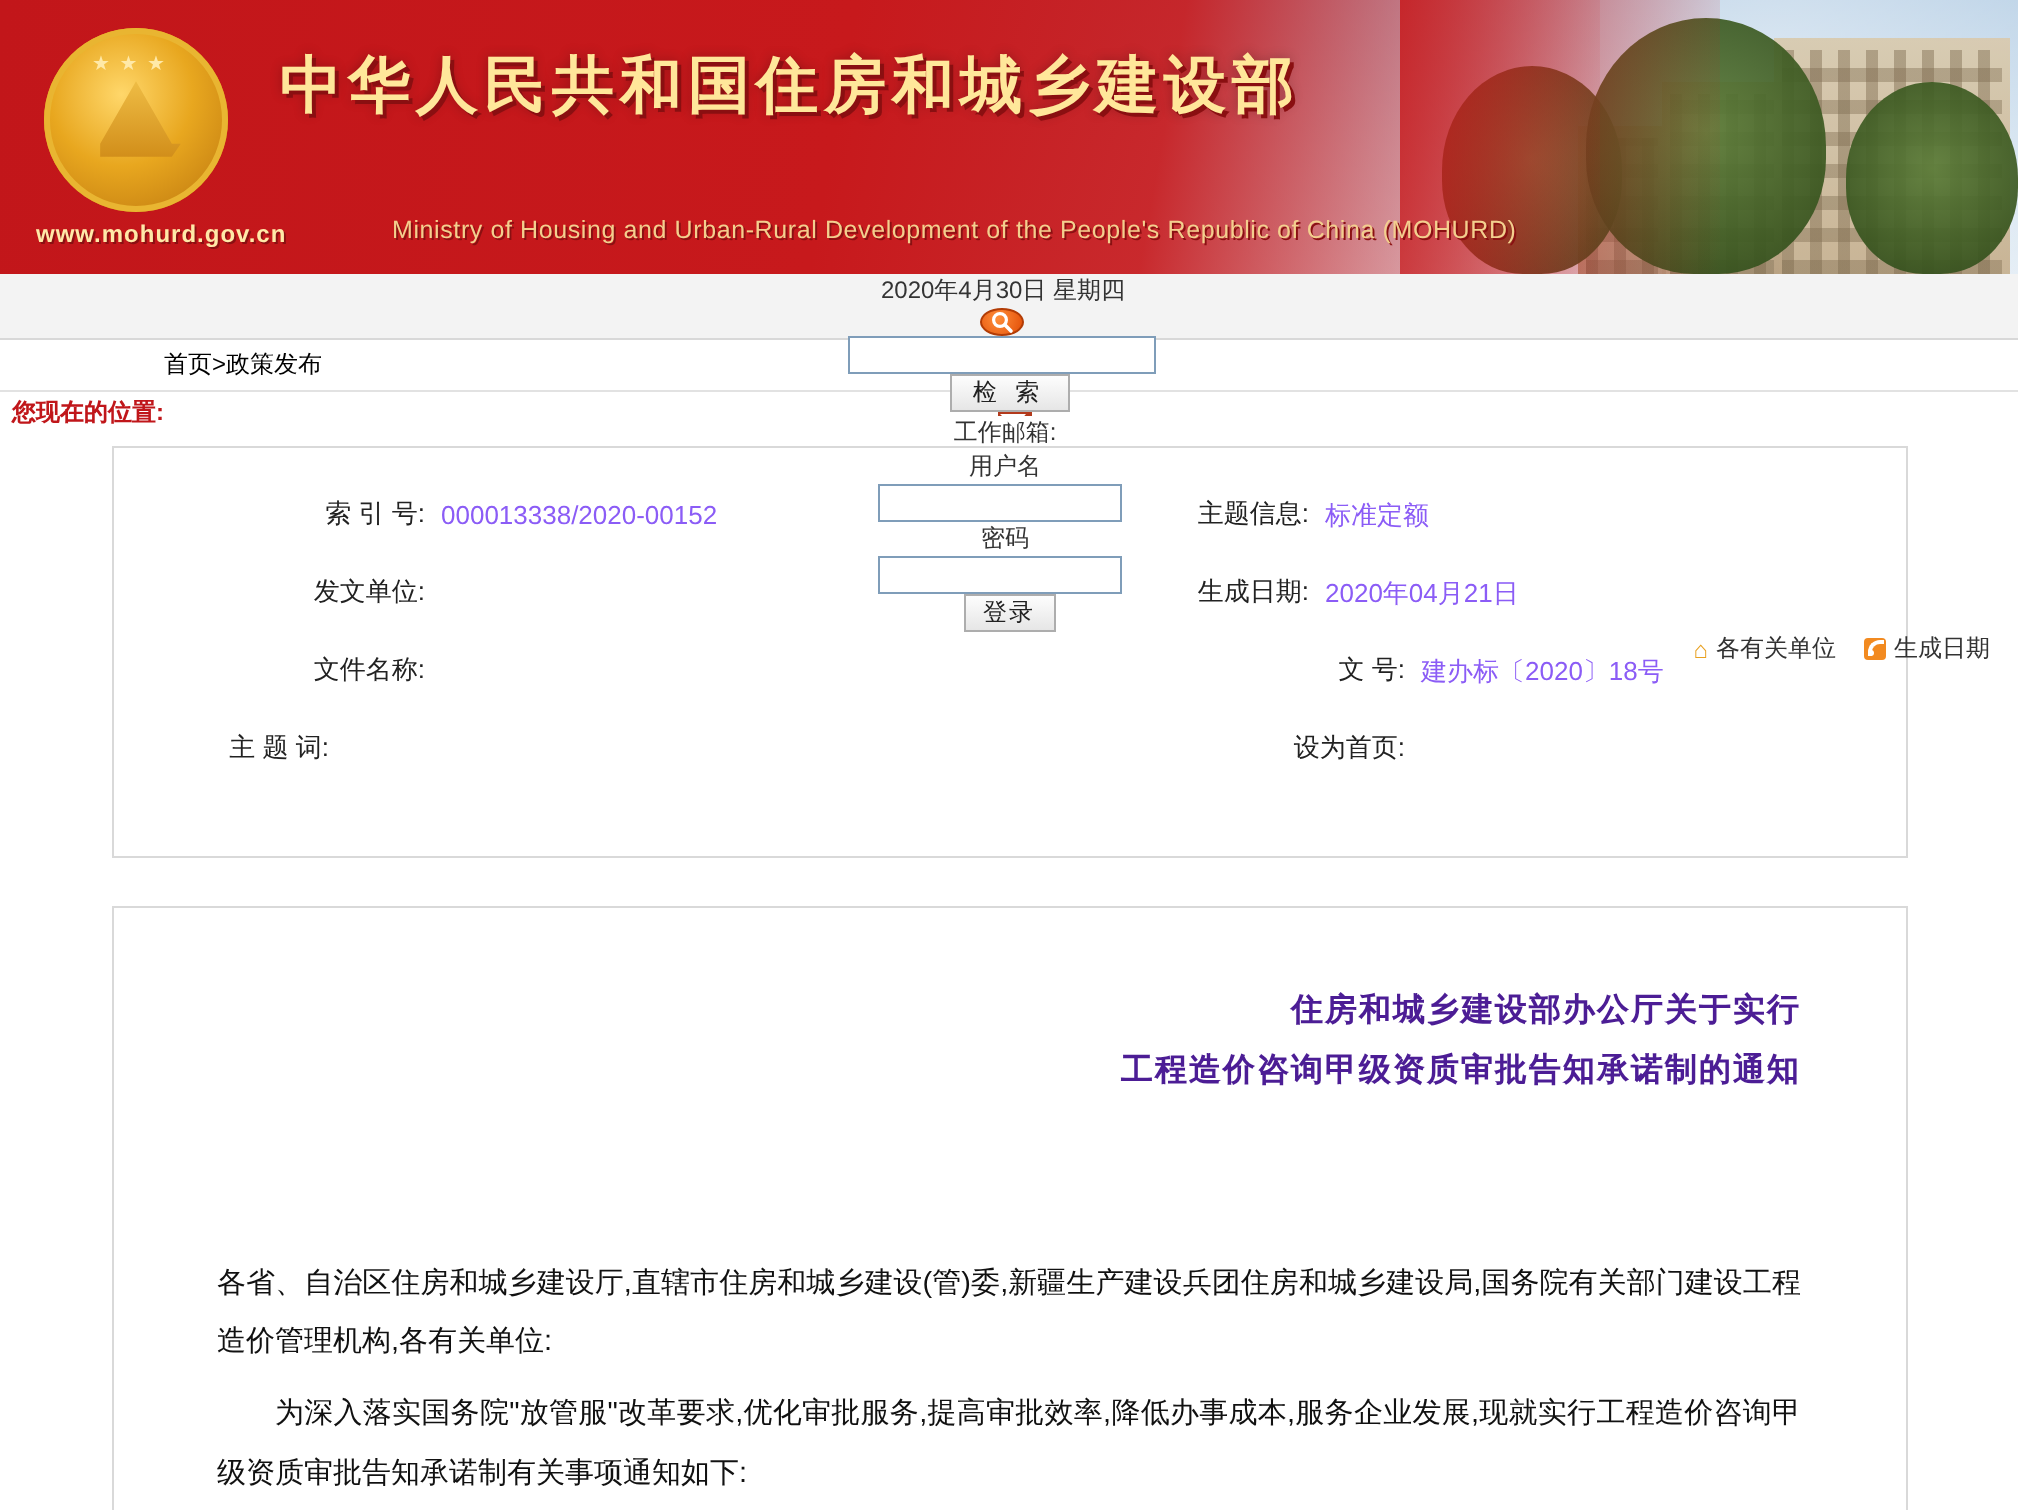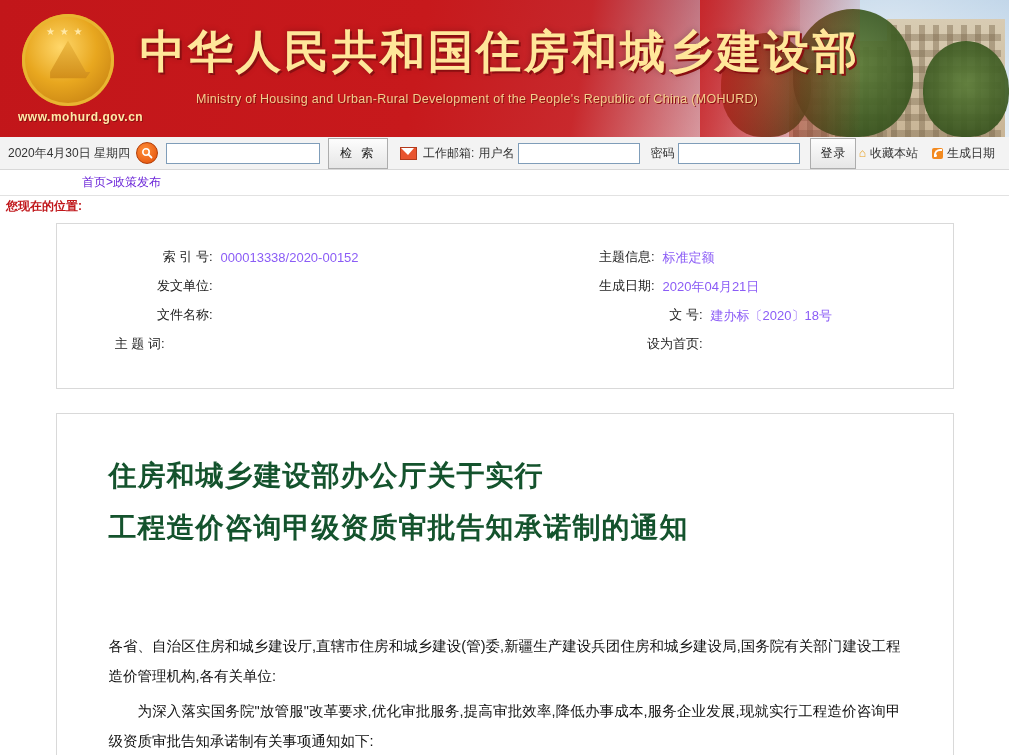--- a/index.html
+++ b/index.html
@@ -93,28 +93,28 @@
     color: #ffe9a8;
     font-size: 10px;
     letter-spacing: 1px;
   }
   .banner-title {
     position: absolute;
     left: 140px; top: 22px;
     color: #ffe79a;
     font-family: "DejaVu Serif", "Liberation Serif", serif;
     font-weight: bold;
-    font-size: 45px;
+    font-size: 31px;
     letter-spacing: 3px;
     text-shadow: 2px 2px 0 #8a0f11, 0 0 6px rgba(0,0,0,.25);
     white-space: nowrap;
   }
   .banner-sub {
     position: absolute;
-    left: 196px; top: 92px;
+    left: 196px; top: 108px;
     color: #f3cf8e;
     font-size: 12.5px;
     letter-spacing: .3px;
     white-space: nowrap;
     text-shadow: 1px 1px 0 #8a1012;
   }
   .banner-url {
     position: absolute;
     left: 18px; top: 110px;
     color: #ffe9a8;
@@ -128,20 +128,21 @@
   .toolbar {
     position: relative;
     height: 32px;
     background: #f3f3f3;
     border-bottom: 1px solid #d8d8d8;
     display: flex;
     align-items: center;
     padding: 0 8px;
     font-size: 12px;
     color: #333;
+    flex-direction: column;
   }
   .tb-date { margin-right: 6px; }
   .search-icon-btn {
     width: 20px; height: 20px;
     border-radius: 50%;
     background: radial-gradient(circle at 40% 35%, #ff8f3a, #e24c06);
     border: 1px solid #b23c05;
     display: inline-flex;
     align-items: center;
     justify-content: center;
@@ -228,36 +229,36 @@
   .breadcrumb {
     height: 25px;
     display: flex;
     align-items: center;
     padding-left: 6px;
     font-size: 12px;
     border-bottom: 1px solid #e2e2e2;
     background: #fff;
   }
   .bc-label { color: #c0161a; font-weight: bold; margin-top: 48px; }
-  .bc-path { color: #6d28d9; }
+  .bc-path { color: #000000; }
 
   
   .content { padding: 0; background: #fff; }
   .doc-card {
     margin: 27px auto 0 auto;
     width: 898px;
     border: 1px solid #d9d9d9;
     background: #fff;
     box-sizing: border-box;
     padding: 24px 0 26px 0;
   }
   .meta-grid {
     display: grid;
     grid-template-columns: 490px 1fr;
-    row-gap: 9px;
+    row-gap: 19px;
     font-size: 13px;
     color: #222;
   }
   .meta-row { display: flex; }
   .meta-key {
     width: 126px;
     text-align: right;
     padding-right: 8px;
     color: #222;
     flex: 0 0 auto;
@@ -271,25 +272,25 @@
   .body-card {
     margin: 24px auto 0 auto;
     width: 898px;
     border: 1px solid #d9d9d9;
     background: #fff;
     box-sizing: border-box;
     padding: 36px 52px 20px 52px;
     min-height: 286px;
   }
   .doc-title {
-    text-align: left;
+    text-align: right;
     font-family: "DejaVu Serif", "Liberation Serif", serif;
     font-weight: bold;
-    font-size: 28px;
-    color: #14532d;
+    font-size: 16px;
+    color: #4c1d95;
     line-height: 1.85;
     letter-spacing: 1px;
   }
   .doc-body {
     margin-top: 78px;
     font-size: 14.5px;
     color: #111;
     line-height: 2.05;
     text-align: justify;
   }
@@ -338,21 +339,21 @@
     <span class="mail-icon"></span>
     <span class="tb-label">工作邮箱:</span>
     <span class="tb-label">用户名</span>
     <input class="tb-input-sm" type="text" style="">
     <span class="tb-label">密码</span>
     <input class="tb-input-sm" type="password" style="">
     <button class="tb-btn" style="min-width:46px;letter-spacing:1px;">登录</button>
     <div class="tb-right">
       <a class="tb-link">
         <span class="home-icon">⌂</span>
-        <span>收藏本站</span>
+        <span>各有关单位</span>
       </a>
       <a class="tb-link">
         <span class="rss-icon"></span>
         <span>生成日期</span>
       </a>
     </div>
   </div>
 
   <div class="breadcrumb">
     <span class="bc-label">您现在的位置:</span>

